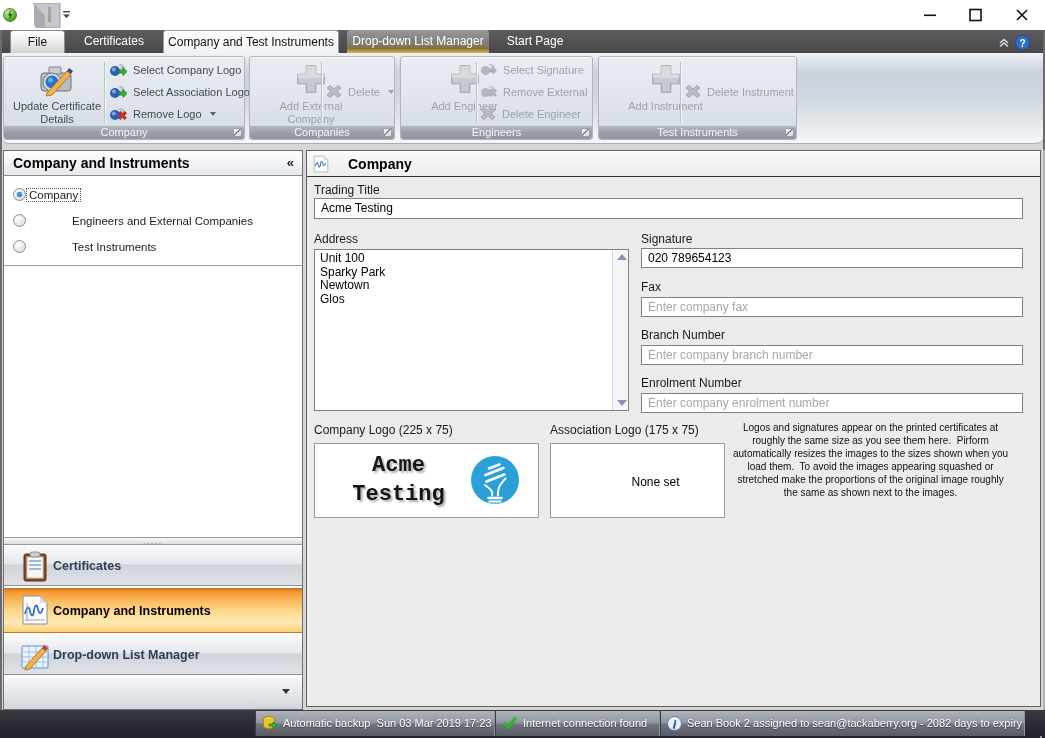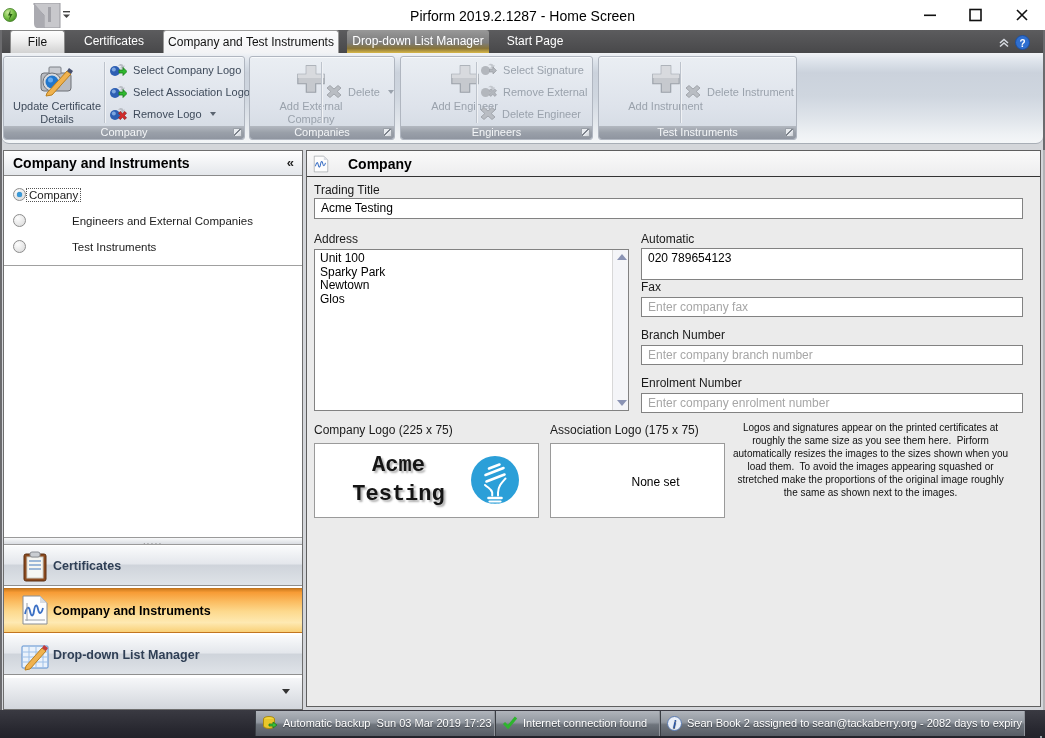--- a/index.html
+++ b/index.html
@@ -76,21 +76,20 @@
 
 #statusbar { left:0; top:710px; width:1045px; height:39px; background:linear-gradient(#3a3a42,#26262e 55%,#1b1b22); }
 .ssec { position:absolute; top:1px; height:25px; background:linear-gradient(#b0b4bb,#9298a0 45%,#6e747c 55%,#575c64); border-left:1px solid #3a3e44; border-right:1px solid #8f939a; color:#fff; font-size:11px; line-height:25px; white-space:nowrap; text-shadow:0 1px 1px #3a3e44; }
 .ssec svg { vertical-align:middle; margin:0 5px 2px 6px; }
 #grip { position:absolute; right:2px; bottom:2px; width:12px; height:12px; }
 </style>
 </head>
 <body>
 
 <div class="abs" id="titlebar">
-  <div class="abs" id="title">Pirform 2019.2.1287 - Home Screen</div>
   <svg class="abs" style="left:3px;top:8px" width="14" height="14" viewBox="0 0 14 14">
     <defs>
         <radialGradient id="orb" cx="0.35" cy="0.3" r="0.8">
           <stop offset="0" stop-color="#c8e89a"></stop>
           <stop offset="0.5" stop-color="#7cc24a"></stop>
           <stop offset="1" stop-color="#3f8a1e"></stop>
         </radialGradient>
       </defs>
     <circle cx="7" cy="7" r="6.5" fill="url(#orb)" stroke="#3c7a1e" stroke-width="0.8"></circle>
     <path d="M7.5 2 L5 7.5 L7 7.5 L6 12 L9.5 6 L7.3 6 Z" fill="#265c10"></path>
@@ -310,22 +309,22 @@
   </div>
   <div class="flabel" style="left:7px;top:32px">Trading Title</div>
   <div class="field" style="left:7px;top:47px;width:709px;height:21px">Acme Testing</div>
   <div class="flabel" style="left:7px;top:81px">Address</div>
   <div class="abs" id="addr">Unit 100<br>Sparky Park<br>Newtown<br>Glos
     <div id="scroll">
       <div class="sbtn" id="sup" style="top:0"></div>
       <div class="sbtn" id="sdown" style="bottom:0"></div>
     </div>
   </div>
-  <div class="flabel" style="left:334px;top:81px">Automatic</div>
-  <div class="field" style="left:334px;top:97px;width:382px;height:32px">020 789654123</div>
+  <div class="flabel" style="left:334px;top:81px">Signature</div>
+  <div class="field" style="left:334px;top:97px;width:382px;height:20px">020 789654123</div>
   <div class="flabel" style="left:334px;top:129px">Fax</div>
   <div class="field ph" style="left:334px;top:146px;width:382px;height:20px">Enter company fax</div>
   <div class="flabel" style="left:334px;top:177px">Branch Number</div>
   <div class="field ph" style="left:334px;top:194px;width:382px;height:20px">Enter company branch number</div>
   <div class="flabel" style="left:334px;top:225px">Enrolment Number</div>
   <div class="field ph" style="left:334px;top:242px;width:382px;height:20px">Enter company enrolment number</div>
 
   <div class="flabel" style="left:7px;top:272px">Company Logo (225 x 75)</div>
   <div class="flabel" style="left:243px;top:272px">Association Logo (175 x 75)</div>
   <div class="abs" id="logobox">

